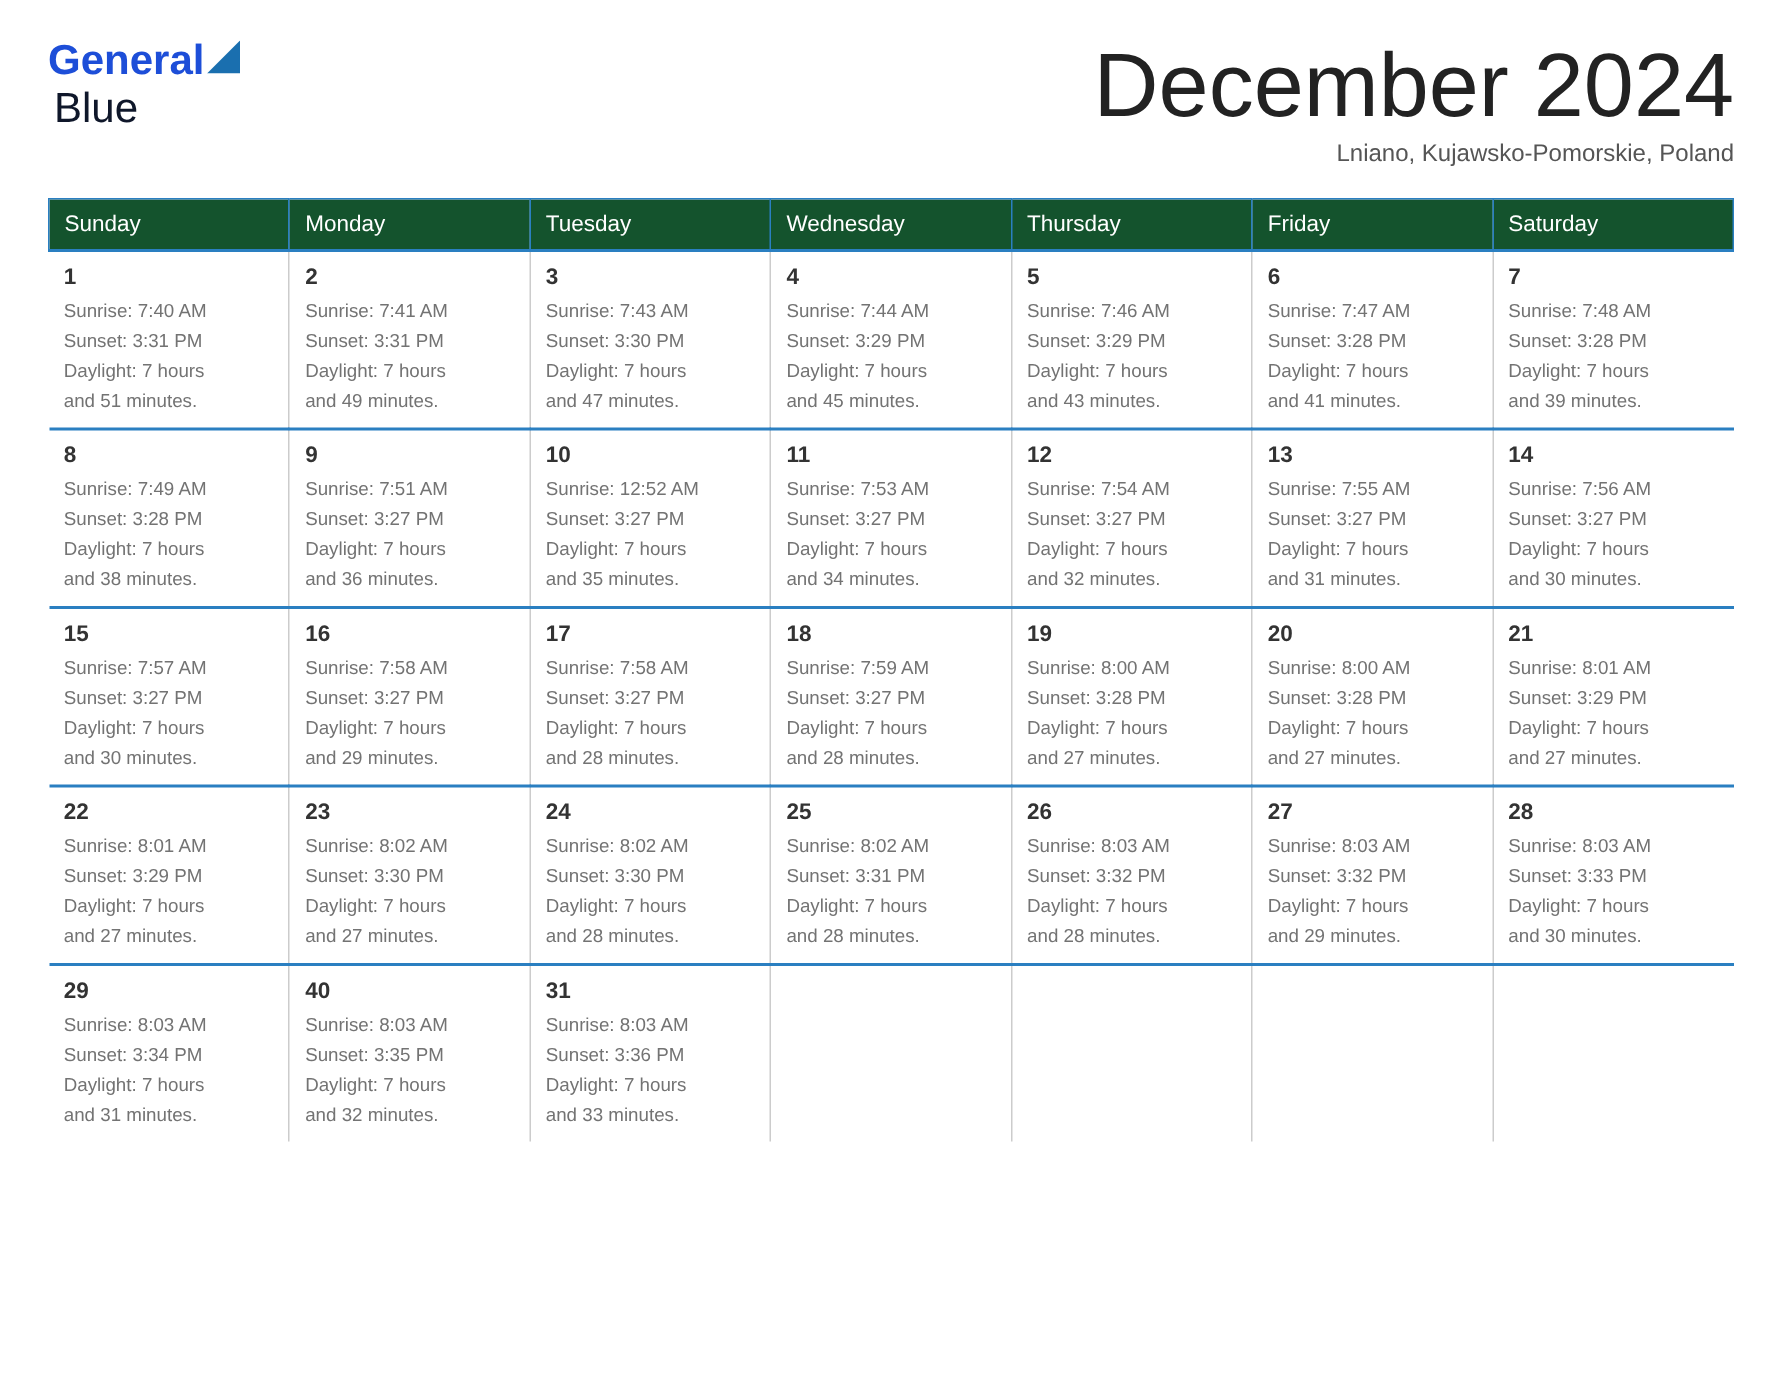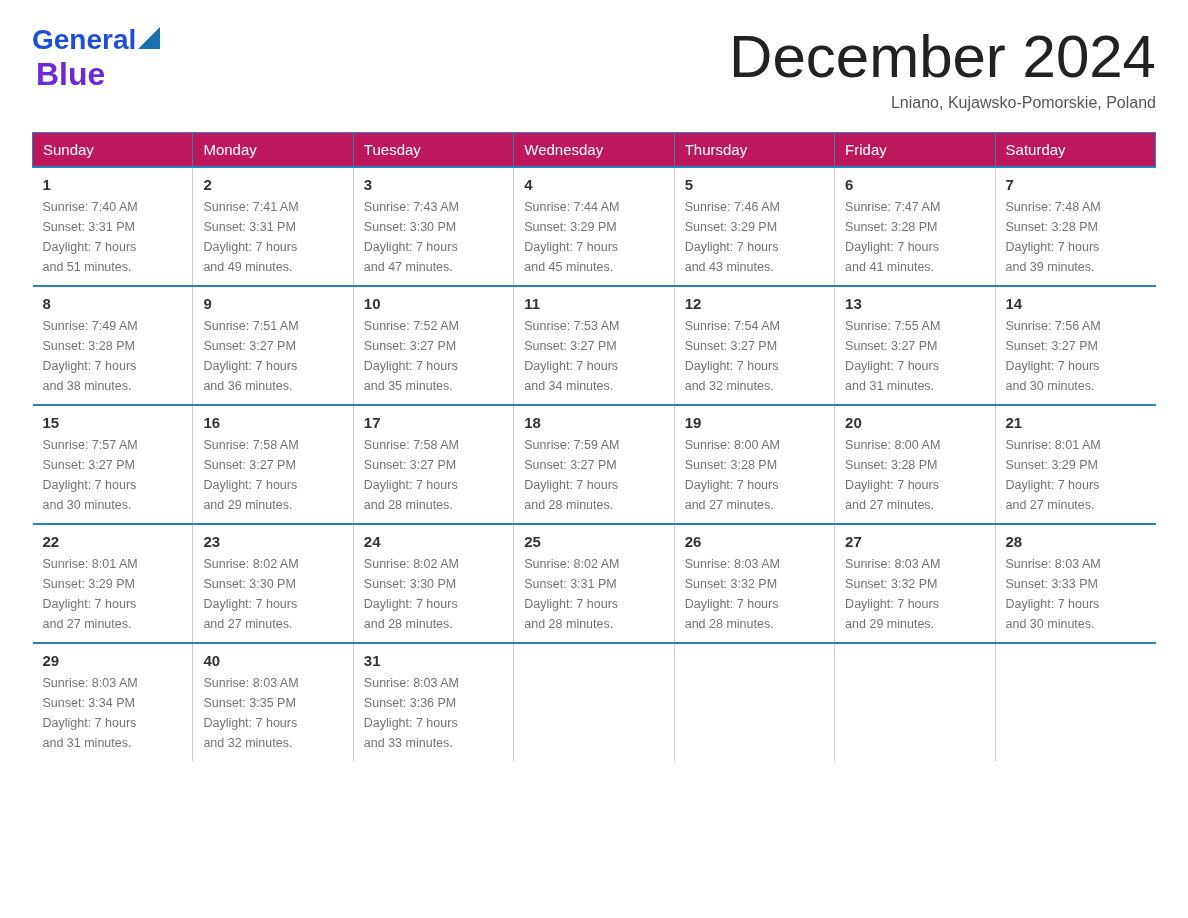--- a/index.html
+++ b/index.html
@@ -18,23 +18,23 @@
     .logo {
       display: flex;
       align-items: center;
     }
     .logo-text-general {
       font-size: 28px;
       font-weight: bold;
       color: #1d4ed8;
     }
     .logo-text-blue {
-      font-size: 32px;
-      font-weight: bold;
-      color: #6d28d9;
+      font-size: 28px;
+      font-weight: normal;
+      color: #0f172a;
     }
     .logo-wrapper {
       display: flex;
       flex-direction: column;
     }
     .logo-line1 {
       display: flex;
       align-items: center;
     }
     .logo-line2 {
@@ -55,21 +55,21 @@
       font-size: 16px;
       color: #555;
       margin-top: 4px;
     }
     table {
       width: 100%;
       border-collapse: collapse;
       table-layout: fixed;
     }
     thead tr {
-      background-color: #be185d;
+      background-color: #14532d;
       margin-top: 24px;
     }
     thead th {
       color: #fff;
       font-size: 15px;
       font-weight: normal;
       padding: 8px 10px;
       text-align: left;
       border: 1px solid #2a7fc1;
     }
@@ -218,21 +218,21 @@
         <div class="day-info">
           <span>Sunrise: 7:51 AM</span><br>
           <span>Sunset: 3:27 PM</span><br>
           <span>Daylight: 7 hours</span><br>
           <span>and 36 minutes.</span>
         </div>
       </td>
         <td>
         <span class="day-num">10</span>
         <div class="day-info">
-          <span>Sunrise: 7:52 AM</span><br>
+          <span>Sunrise: 12:52 AM</span><br>
           <span>Sunset: 3:27 PM</span><br>
           <span>Daylight: 7 hours</span><br>
           <span>and 35 minutes.</span>
         </div>
       </td>
         <td>
         <span class="day-num">11</span>
         <div class="day-info">
           <span>Sunrise: 7:53 AM</span><br>
           <span>Sunset: 3:27 PM</span><br>

